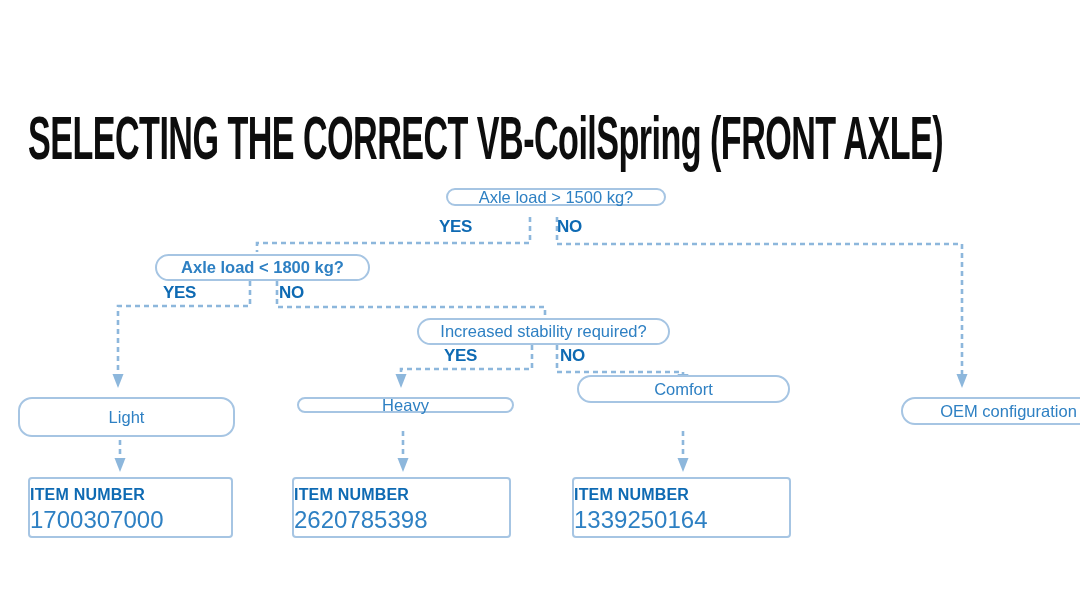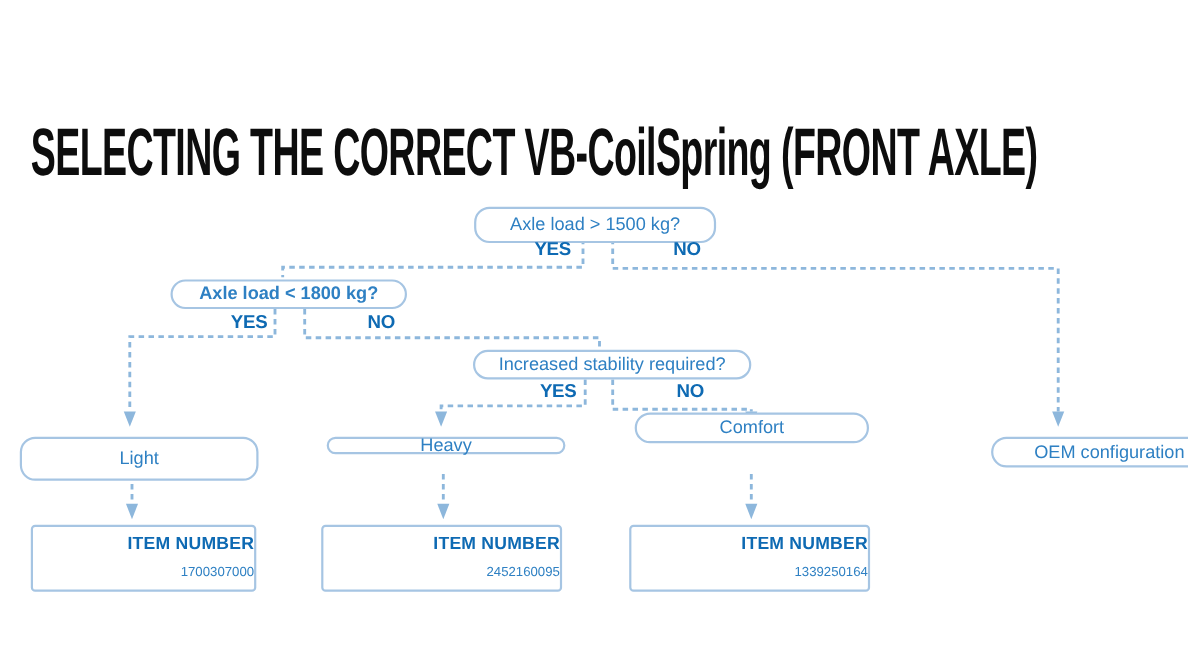--- a/index.html
+++ b/index.html
@@ -24,27 +24,27 @@
   .flow-svg polygon{fill:var(--connector);stroke:none;}
   .qbox,.obox{
     position:absolute;box-sizing:border-box;background:#fff;
     border:2px solid var(--box-border);border-radius:14px;
     display:flex;align-items:center;justify-content:center;
     color:var(--accent-mid);font-size:16.5px;white-space:nowrap;
   }
   .ibox{
     position:absolute;box-sizing:border-box;background:#fff;
     border:2px solid var(--box-border);border-radius:4px;
-    display:flex;flex-direction:column;align-items:flex-end;justify-content:center;
+    display:flex;flex-direction:column;align-items:flex-start;justify-content:center;
     text-align:center;
   }
   .ibox .ihead{color:var(--accent-dark);font-weight:bold;font-size:16px;line-height:20px;letter-spacing:0.2px;}
-  .ibox .inum{color:var(--accent-mid);font-size:12px;line-height:22px;margin-top:4px;}
+  .ibox .inum{color:var(--accent-mid);font-size:24px;line-height:22px;margin-top:4px;}
   .yn{
-    position:absolute;width:80px;text-align:right;
+    position:absolute;width:80px;text-align:left;
     color:var(--accent-dark);font-weight:bold;font-size:17px;line-height:18px;letter-spacing:-0.3px;
   }
 </style>
 </head>
 <body>
 
 <h1 class="page-title">SELECTING THE CORRECT VB-CoilSpring (FRONT AXLE)</h1>
 
 <svg class="flow-svg" width="1080" height="608" viewBox="0 0 1080 608">
   <g>
@@ -76,41 +76,41 @@
   <g>
     <path d="M403,431 L403,458"></path>
     <polygon points="397.5,458 408.5,458 403,472"></polygon>
   </g>
   <g>
     <path d="M683,431 L683,458"></path>
     <polygon points="677.5,458 688.5,458 683,472"></polygon>
   </g>
 </svg>
 
-<div class="qbox" style="left:431px;top:188px;width:220px;height:33px;">Axle load &gt; 1500 kg?</div>
+<div class="qbox" style="left:446px;top:188px;width:220px;height:18px;">Axle load &gt; 1500 kg?</div>
 <div class="yn" style="left:439px;top:218px;">YES</div>
 <div class="yn" style="left:557px;top:218px;">NO</div>
 
 <div class="qbox" style="left:155px;top:254px;width:215px;height:27px;font-weight:bold;">Axle load &lt; 1800 kg?</div>
 <div class="yn" style="left:163px;top:284px;">YES</div>
 <div class="yn" style="left:279px;top:284px;">NO</div>
 
-<div class="qbox" style="left:430px;top:318px;width:253px;height:27px;">Increased stability required?</div>
+<div class="qbox" style="left:417px;top:318px;width:253px;height:27px;">Increased stability required?</div>
 <div class="yn" style="left:444px;top:347px;">YES</div>
 <div class="yn" style="left:560px;top:347px;">NO</div>
 
 <div class="obox" style="left:18px;top:397px;width:217px;height:40px;">Light</div>
 <div class="obox" style="left:297px;top:397px;width:217px;height:16px;">Heavy</div>
 <div class="obox" style="left:577px;top:375px;width:213px;height:28px;">Comfort</div>
 <div class="obox" style="left:901px;top:397px;width:215px;height:28px;">OEM configuration</div>
 
 <div class="ibox" style="left:28px;top:477px;width:205px;height:61px;">
   <div class="ihead">ITEM NUMBER</div>
   <div class="inum">1700307000</div>
 </div>
 <div class="ibox" style="left:292px;top:477px;width:219px;height:61px;">
   <div class="ihead">ITEM NUMBER</div>
-  <div class="inum">2452160095</div>
+  <div class="inum">2620785398</div>
 </div>
 <div class="ibox" style="left:572px;top:477px;width:219px;height:61px;">
   <div class="ihead">ITEM NUMBER</div>
   <div class="inum">1339250164</div>
 </div>
 
 </body></html>

